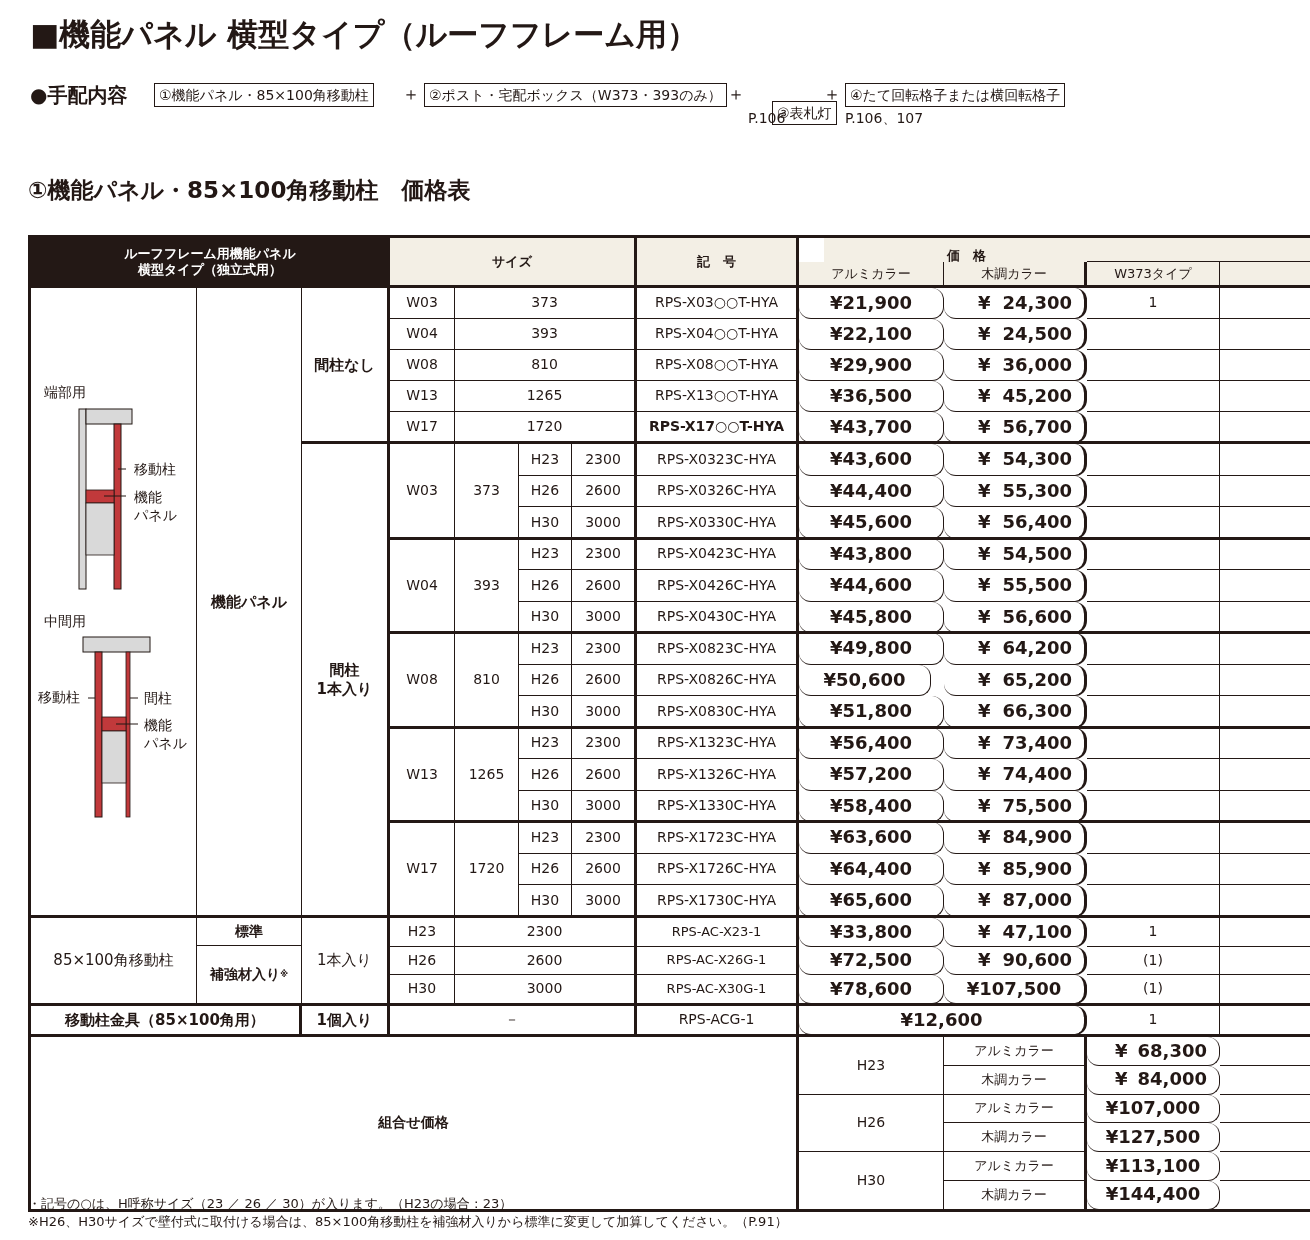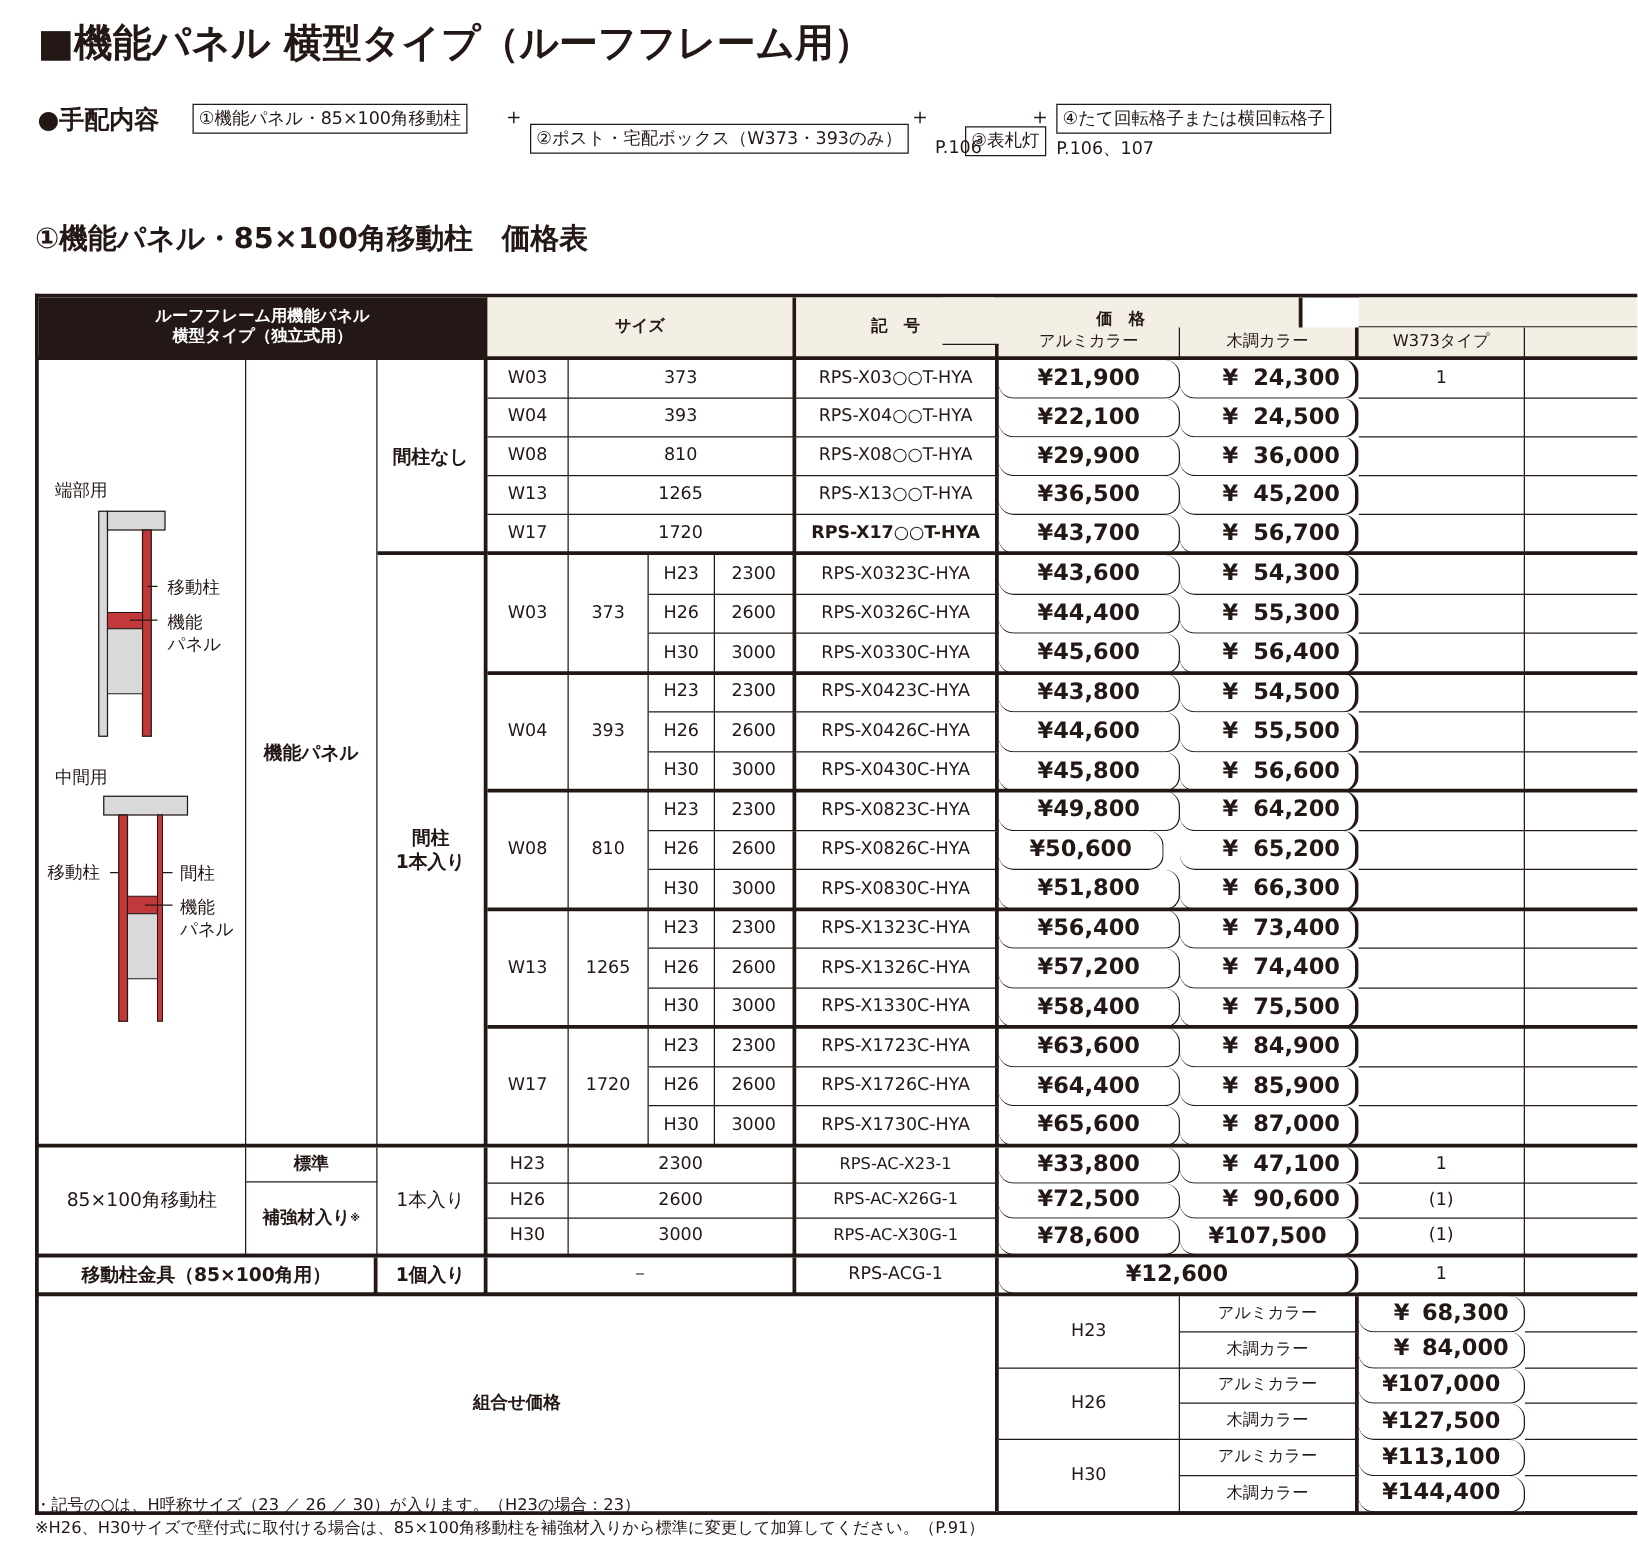--- a/index.html
+++ b/index.html
@@ -29,21 +29,21 @@
   .diagram-label { font-size: 14px; position: absolute; white-space: nowrap; }
 </style>
 </head>
 <body>
 
 <div class="abs title">■機能パネル 横型タイプ（ルーフフレーム用）</div>
 
 <div class="abs order-label">●手配内容</div>
 <div class="abs order-box" style="left:154px;">①機能パネル・85×100角移動柱</div>
 <div class="abs plus" style="left:402px;">＋</div>
-<div class="abs order-box" style="left:424px;margin-top:16px;">②ポスト・宅配ボックス（W373・393のみ）</div>
+<div class="abs order-box" style="left:424px;">②ポスト・宅配ボックス（W373・393のみ）</div>
 <div class="abs plus" style="left:727px;">＋</div>
 <div class="abs order-box" style="left:772px;margin-top:18px;">③表札灯</div>
 <div class="abs page-ref" style="left:748px;">P.106</div>
 <div class="abs plus" style="left:823px;">＋</div>
 <div class="abs order-box" style="left:845px;">④たて回転格子または横回転格子</div>
 <div class="abs page-ref" style="left:845px;">P.106、107</div>
 
 <div class="abs section-title">①機能パネル・85×100角移動柱　価格表</div>
 
 <div class="abs" style="left:0;top:0;width:1310px;height:1240px;margin-top:22px;">
@@ -51,21 +51,21 @@
   <div class="abs" style="left:28px;top:213px;width:1282px;height:3px;background:#231815;"></div>
 
   <div class="abs" style="left:28px;top:213px;width:3px;height:977px;background:#231815;"></div>
 
   <div class="cell hdr-dark" style="left:31px;top:216px;width:359px;height:49px;flex-direction:column;">
     <div>ルーフフレーム用機能パネル</div>
     <div>横型タイプ（独立式用）</div>
   </div>
   <div class="cell hdr-light thickR" style="left:390px;top:216px;width:247px;height:49px;">サイズ</div>
   <div class="cell hdr-light thickR" style="left:637px;top:216px;width:162px;height:49px;">記　号</div>
-  <div class="cell hdr-light thickR" style="left:754px;top:216px;width:288px;height:38px;">価　格</div>
+  <div class="cell hdr-light thickR" style="left:824px;top:216px;width:288px;height:38px;">価　格</div>
   <div class="cell hdr-light norm" style="left:799px;top:240px;width:145px;height:25px;">アルミカラー</div>
   <div class="cell hdr-light norm thickR" style="left:944px;top:240px;width:143px;height:25px;">木調カラー</div>
   <div class="cell hdr-light" style="left:1087px;top:216px;width:223px;height:24px;border-right:none;"></div>
   <div class="cell hdr-light norm" style="left:1087px;top:240px;width:133px;height:25px;">W373タイプ</div>
   <div class="cell hdr-light norm" style="left:1220px;top:240px;width:90px;height:25px;border-right:none;"></div>
   <div class="abs" style="left:28px;top:263px;width:1282px;height:3px;background:#231815;"></div>
 
   <div class="cell" style="left:31px;top:266px;width:166px;height:629px;"></div>
   <div class="diagram-label" style="left:44px;top:362px;">端部用</div>
   <svg class="abs" style="left:74px;top:385px;" width="120" height="190">

